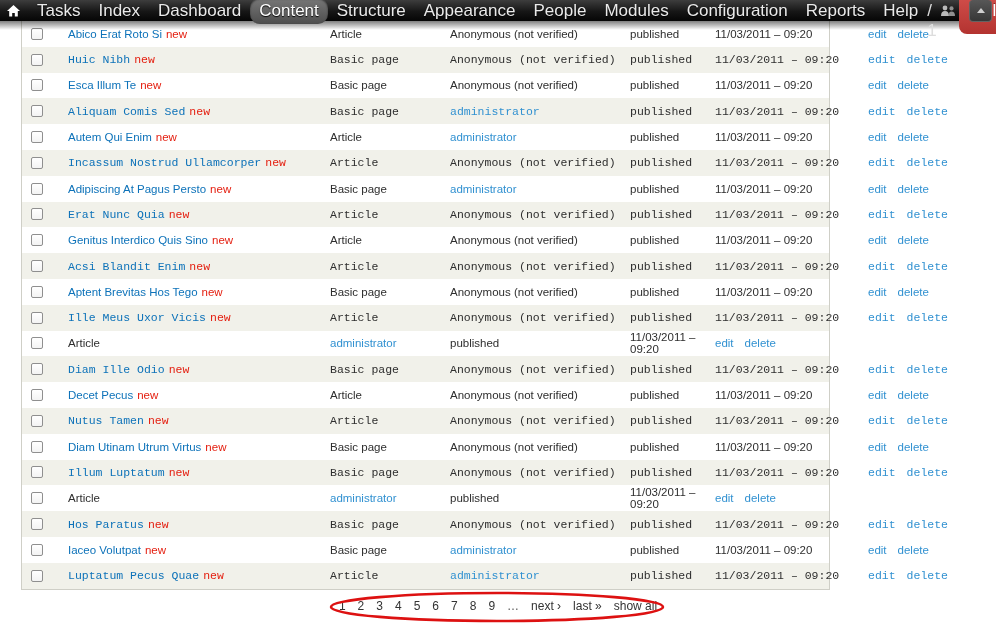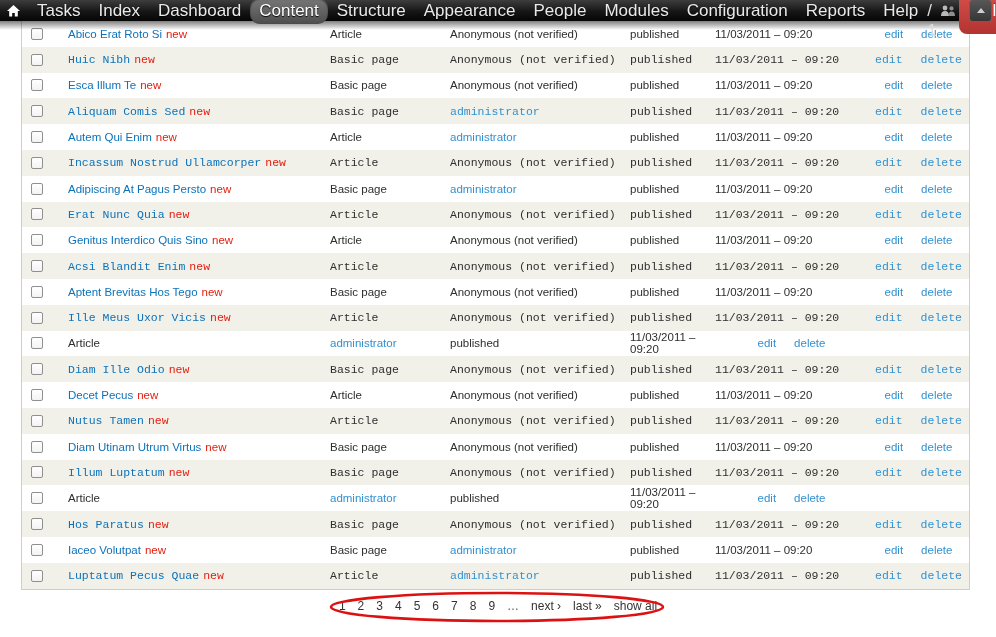--- a/index.html
+++ b/index.html
@@ -43,40 +43,40 @@
     border:1px solid #636363; border-top:none; border-radius:4px;
     display:flex; align-items:center; justify-content:center; cursor:pointer; z-index:11;
   }
   .tb-toggle .arrow-up {
     width:0; height:0; border-left:4px solid transparent; border-right:4px solid transparent;
     border-bottom:5px solid #cfcfcf;
   }
 
   
   .content-table {
-    position:absolute; top:21px; left:21px; width:949px;
+    position:absolute; top:21px; left:21px; width:809px;
     border-left:1px solid #cfcfc7; border-right:1px solid #cfcfc7;
     border-bottom:1px solid #cfcfc7;
   }
   .row {
     display:grid;
     grid-template-columns:46px 262px 120px 180px 85px 153px auto;
     align-items:center; height:25.8px; font-size:11.5px; color:#333;
   }
   .row.odd  { background:#fff; }
   .row.even { background:#f1f1ea;font-family:Liberation Mono, monospace; }
   .cell-check { display:flex; justify-content:flex-start; padding-left:9px; }
   .checkbox {
     width:12px; height:12px; background:linear-gradient(180deg,#fff,#f3f3f3);
     border:1px solid #8f8f8f; border-radius:2px; cursor:pointer;
   }
   .title-link { color:#0d72b9; cursor:pointer; text-decoration:none; }
   .marker { color:#e41e0f; margin-left:4px; }
   .author-link { color:#3191d1; cursor:pointer; }
-  .ops { display:flex; gap:18px;justify-content:center; }
+  .ops { display:flex; gap:11px; }
   .op-link { color:#3191d1; cursor:pointer; }
   .plain { color:#2e2e2e; }
 
   
   .pager {
     position:absolute; top:599px; left:0; width:996px;
     display:flex; justify-content:center; align-items:center; gap:6px;
     font-size:12px; color:#333;
   }
   .pager .p-item { padding:0 3px; cursor:pointer; white-space:nowrap; }

